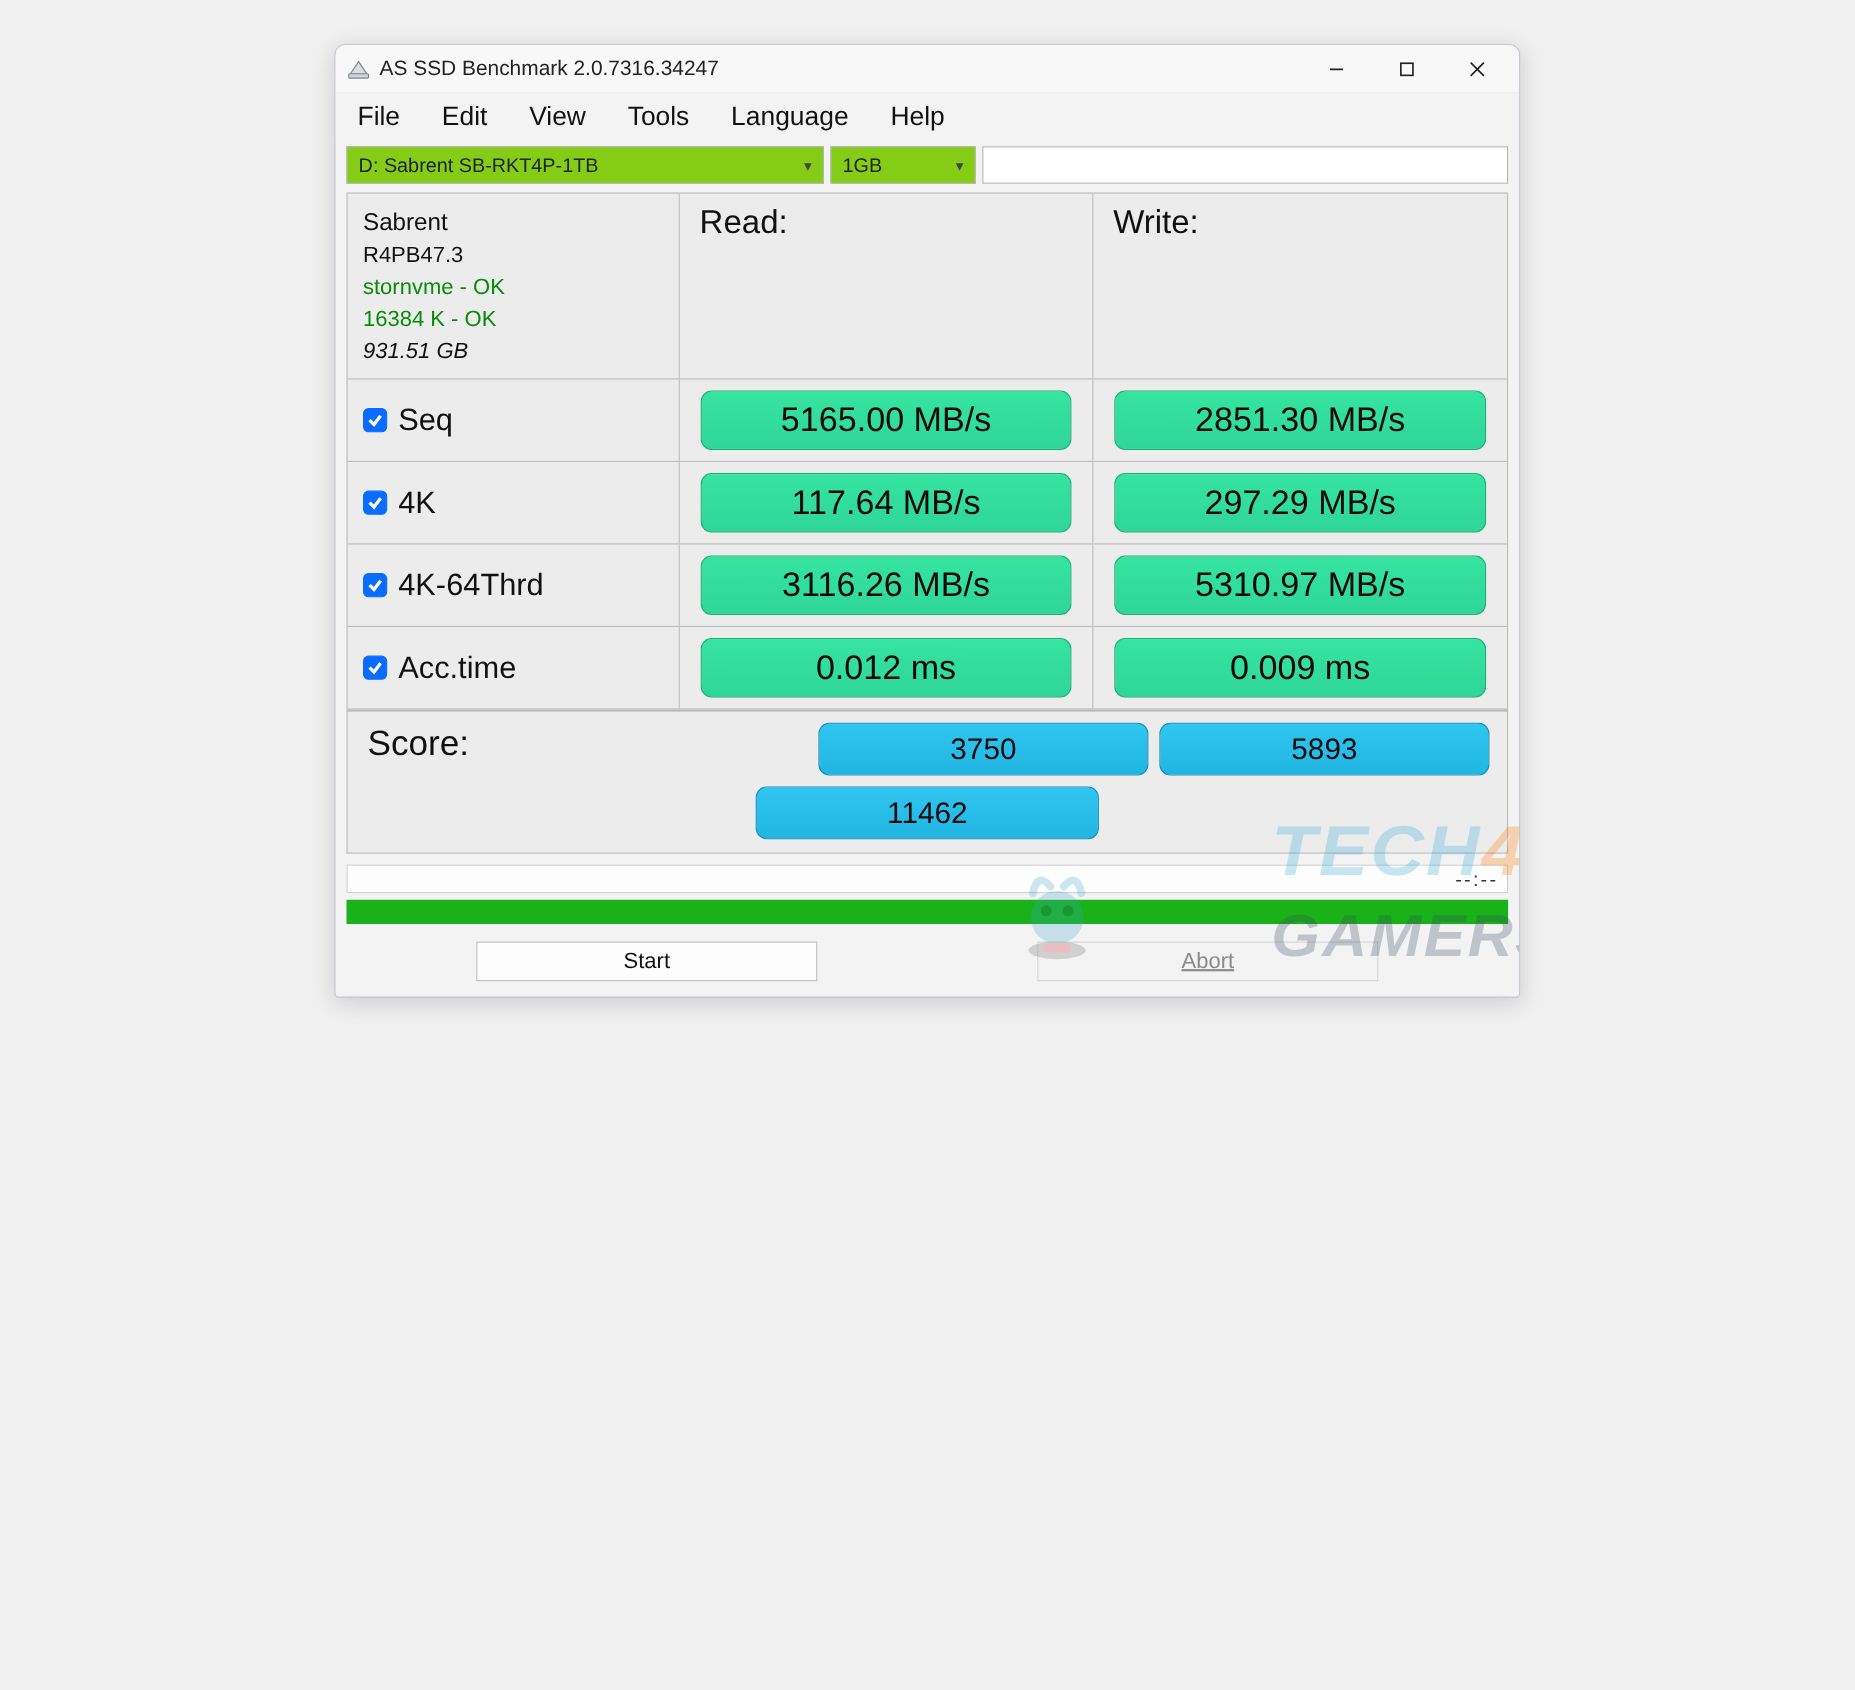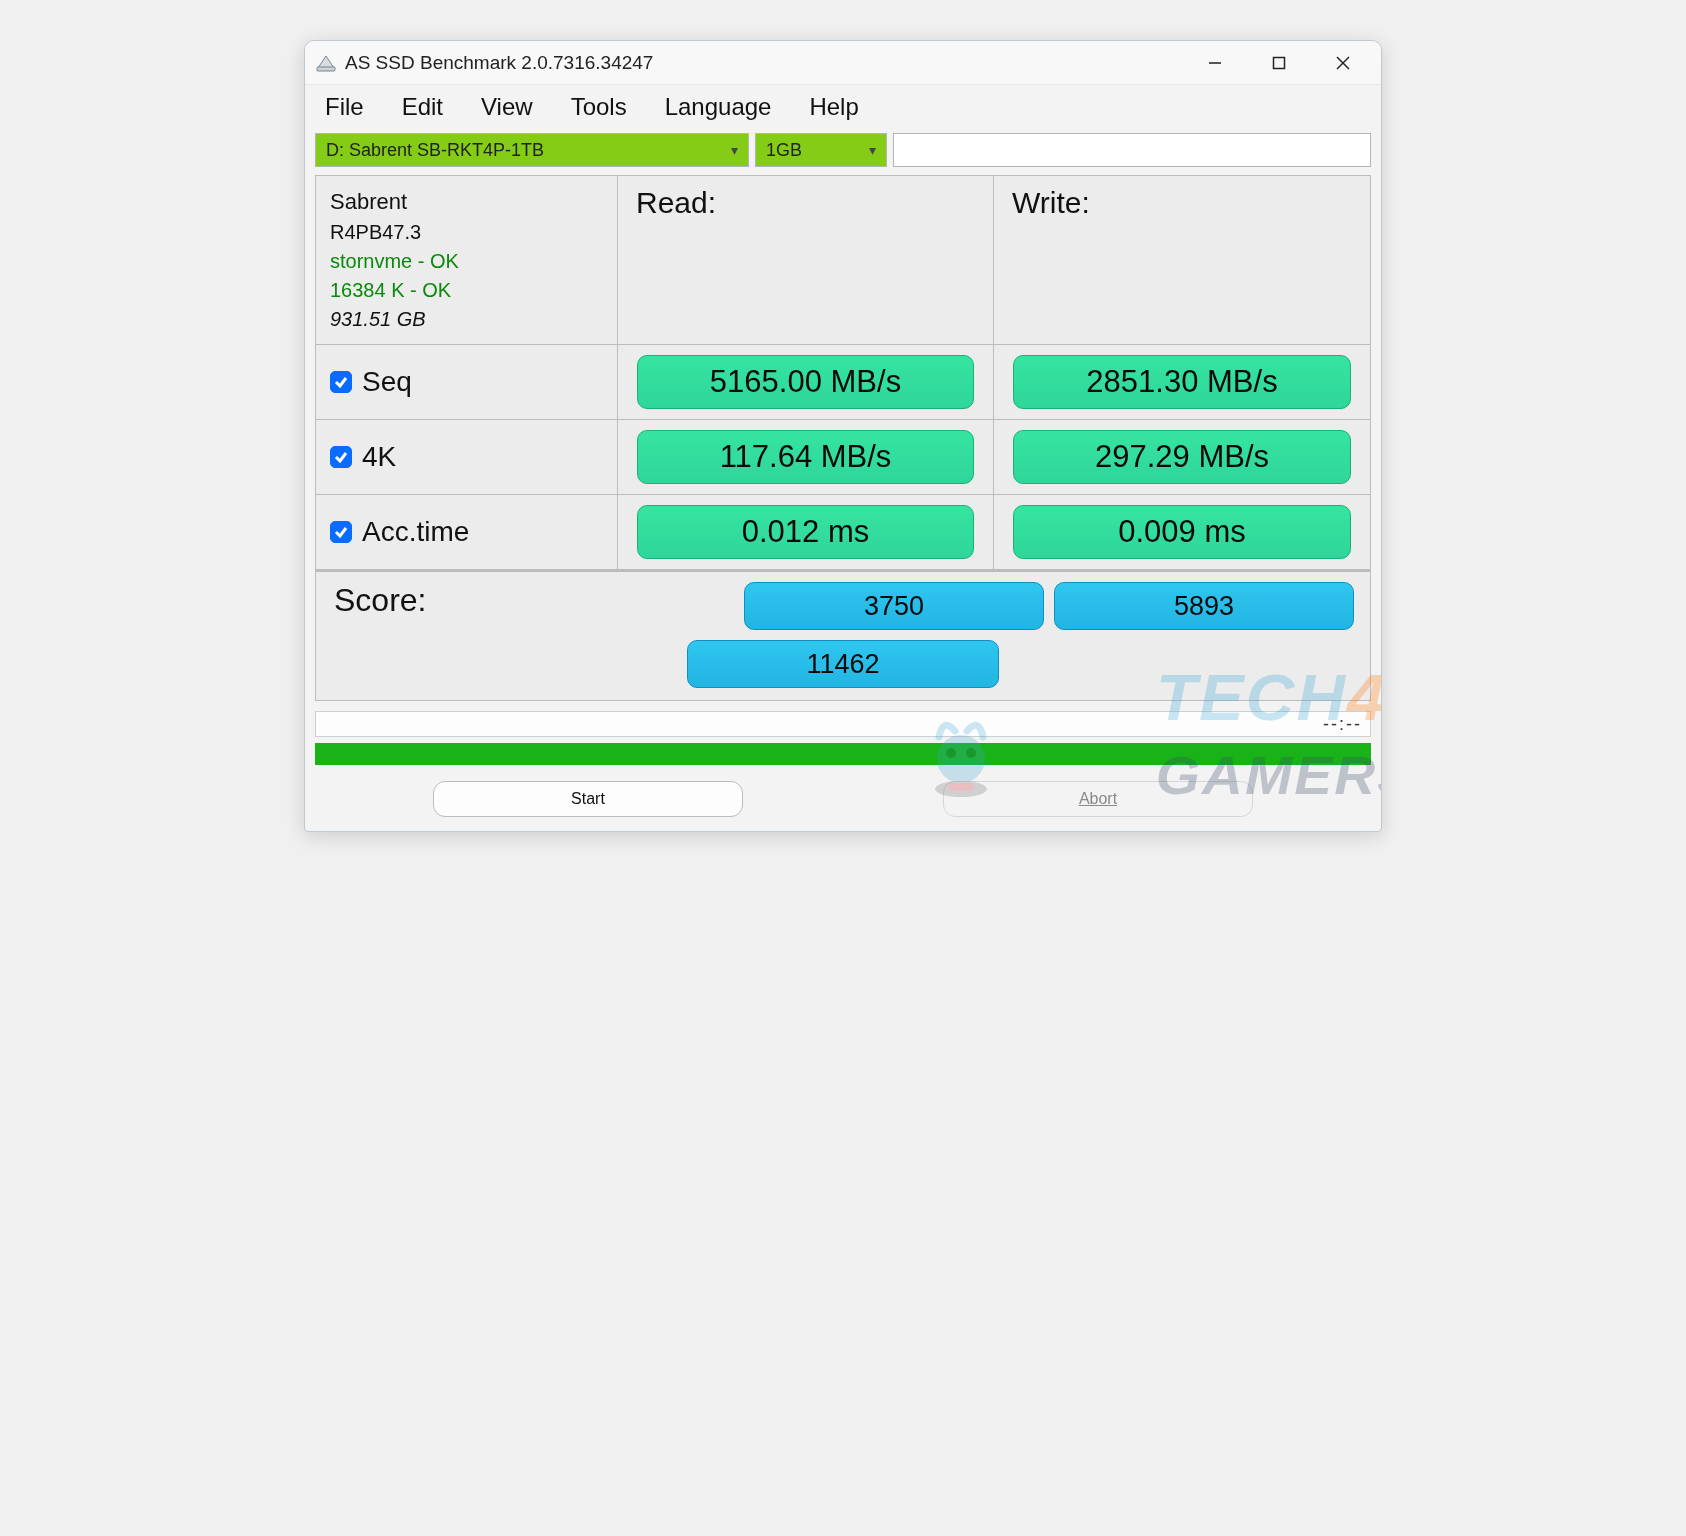--- a/index.html
+++ b/index.html
@@ -154,23 +154,23 @@
     margin: 4px 10px 10px 10px;
     height: 22px;
     background: #19b219;
   }
   .footer {
     display:flex; justify-content:center; gap:200px;
     padding: 6px 0 14px 0;
   }
   .btn {
     width: 310px; height:36px;
-    background:#fdfdfd; border:1px solid #bcbcbc; border-radius:12px;
-    display:flex; align-items:center; justify-content:center;
-    font-size:16px; color:#111;
+    background:#fdfdfd; border:1px solid #bcbcbc; border-radius:0;
+    display:flex; align-items:center; justify-content:center;
+    font-size:20px; color:#111;
   }
   .btn.disabled {
     color:#8a8a8a; border-color:#d6d6d6; background:#f3f3f3;text-decoration:underline;
   }
   .seg-row .cell { padding-top:10px; padding-bottom:10px; }
   .watermark {
     position:absolute; right:-30px; bottom:22px;
     font-family: Arial, sans-serif;
     font-weight: 900;
     font-style: italic;
@@ -284,20 +284,36 @@
         <span>4K</span>
       </div>
       <div class="cell">
           <div class="pill pill-green">117.64 MB/s</div>
         </div>
       <div class="cell">
           <div class="pill pill-green">297.29 MB/s</div>
         </div>
     </div>
 
+    <div class="row seg-row">
+      <div class="cell left checkcell">
+        <span class="checkbox">
+            <svg width="14" height="14" viewBox="0 0 14 14">
+              <polyline points="2,7 6,11 12,3" fill="none"></polyline>
+            </svg>
+          </span>
+        <span>4K-64Thrd</span>
+      </div>
+      <div class="cell">
+          <div class="pill pill-green">3116.26 MB/s</div>
+        </div>
+      <div class="cell">
+          <div class="pill pill-green">5310.97 MB/s</div>
+        </div>
+    </div>
 
     <div class="row seg-row">
       <div class="cell left checkcell">
         <span class="checkbox">
             <svg width="14" height="14" viewBox="0 0 14 14">
               <polyline points="2,7 6,11 12,3" fill="none"></polyline>
             </svg>
           </span>
         <span>Acc.time</span>
       </div>

